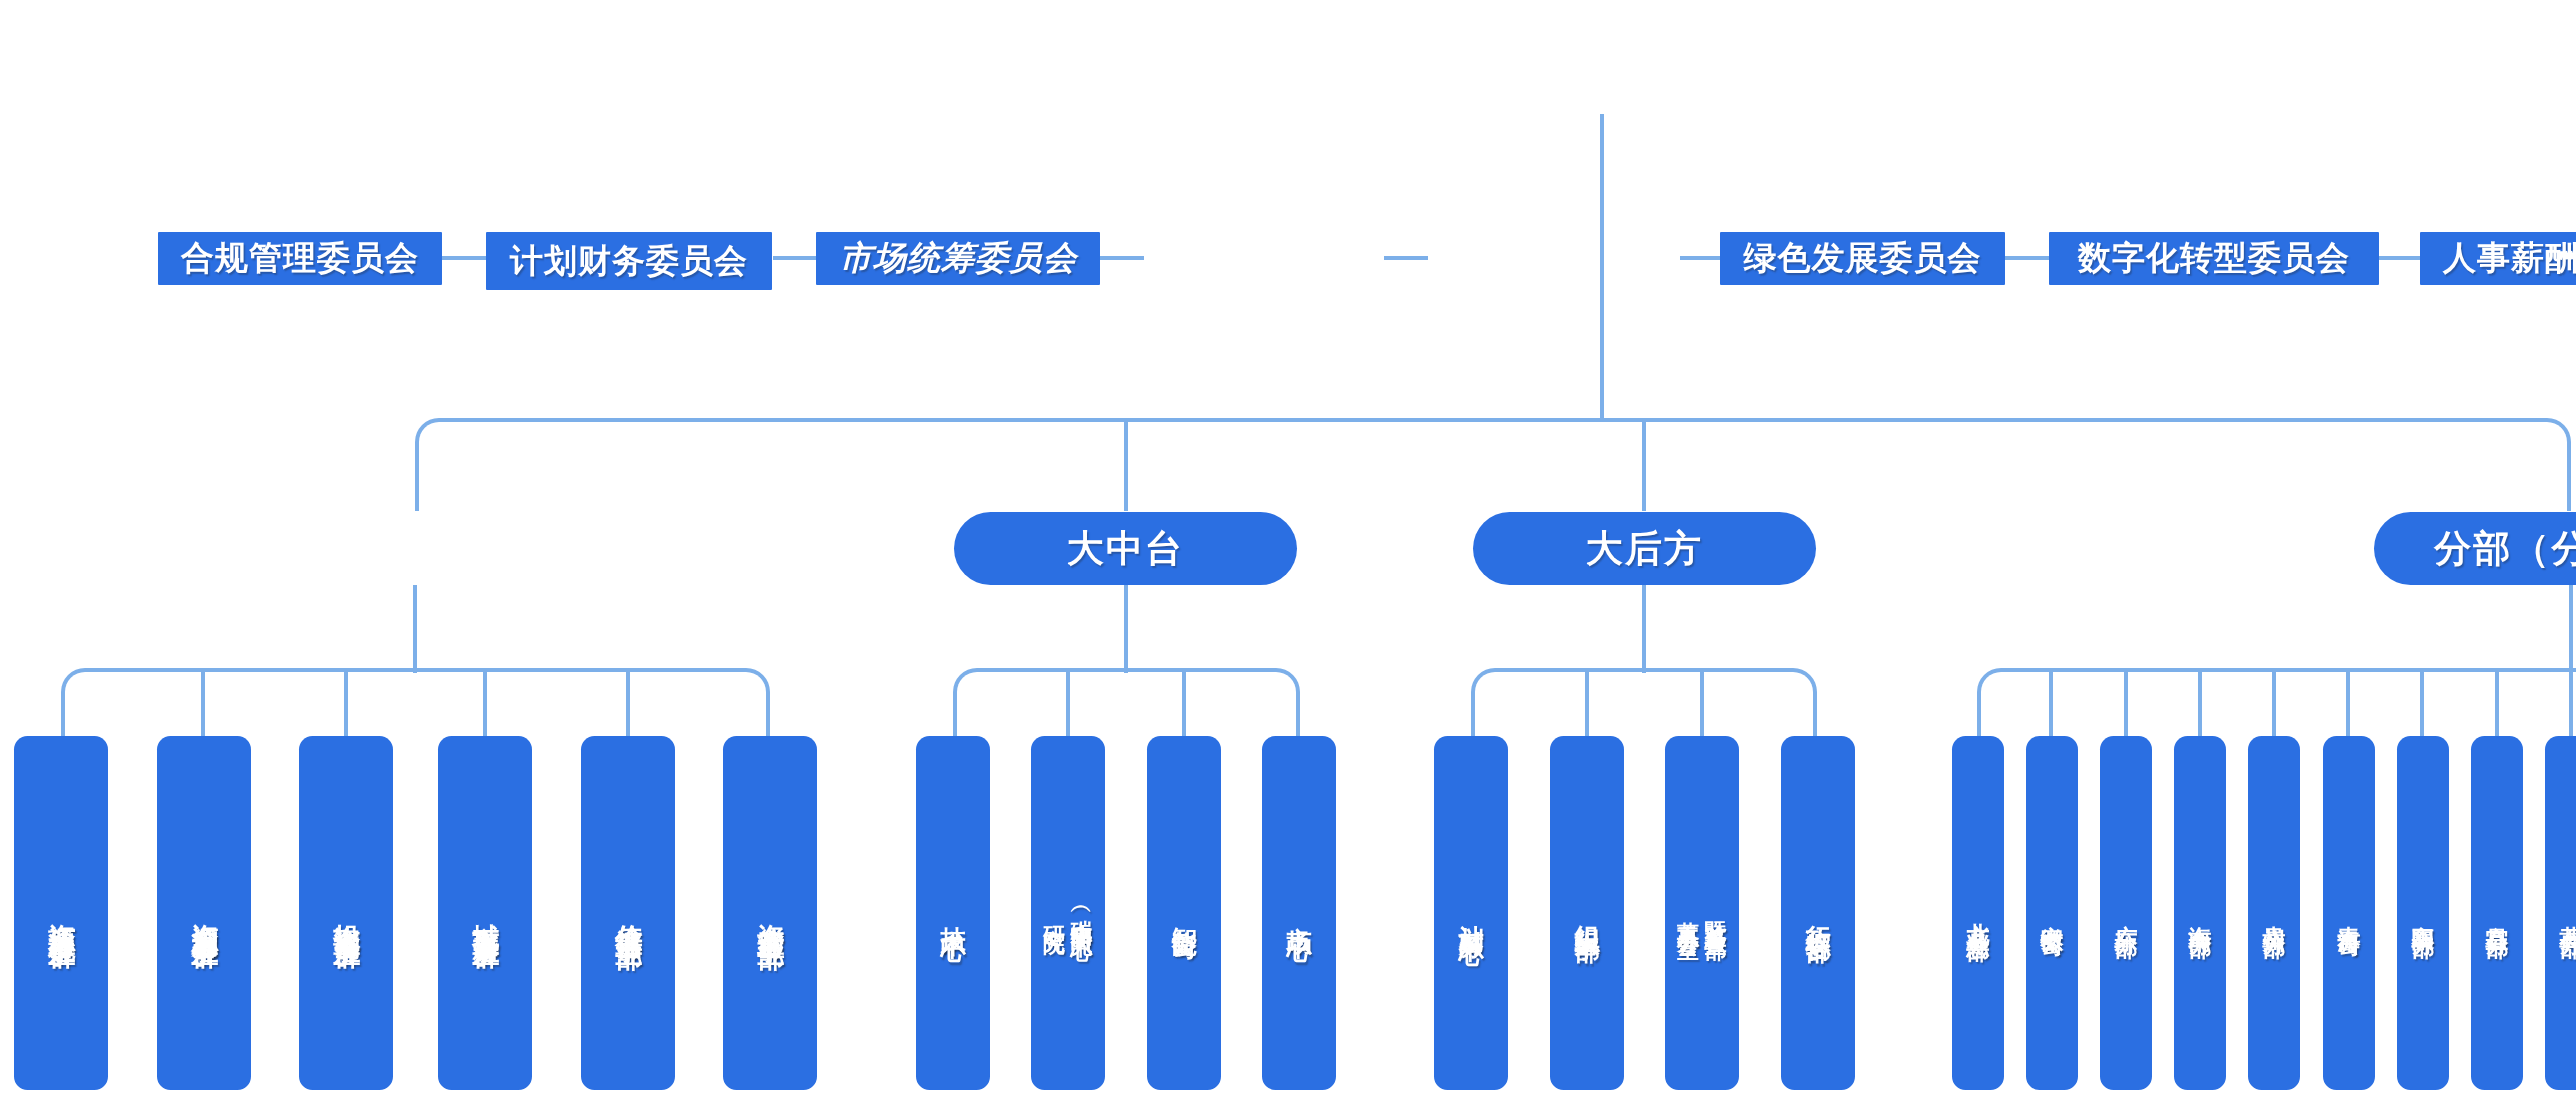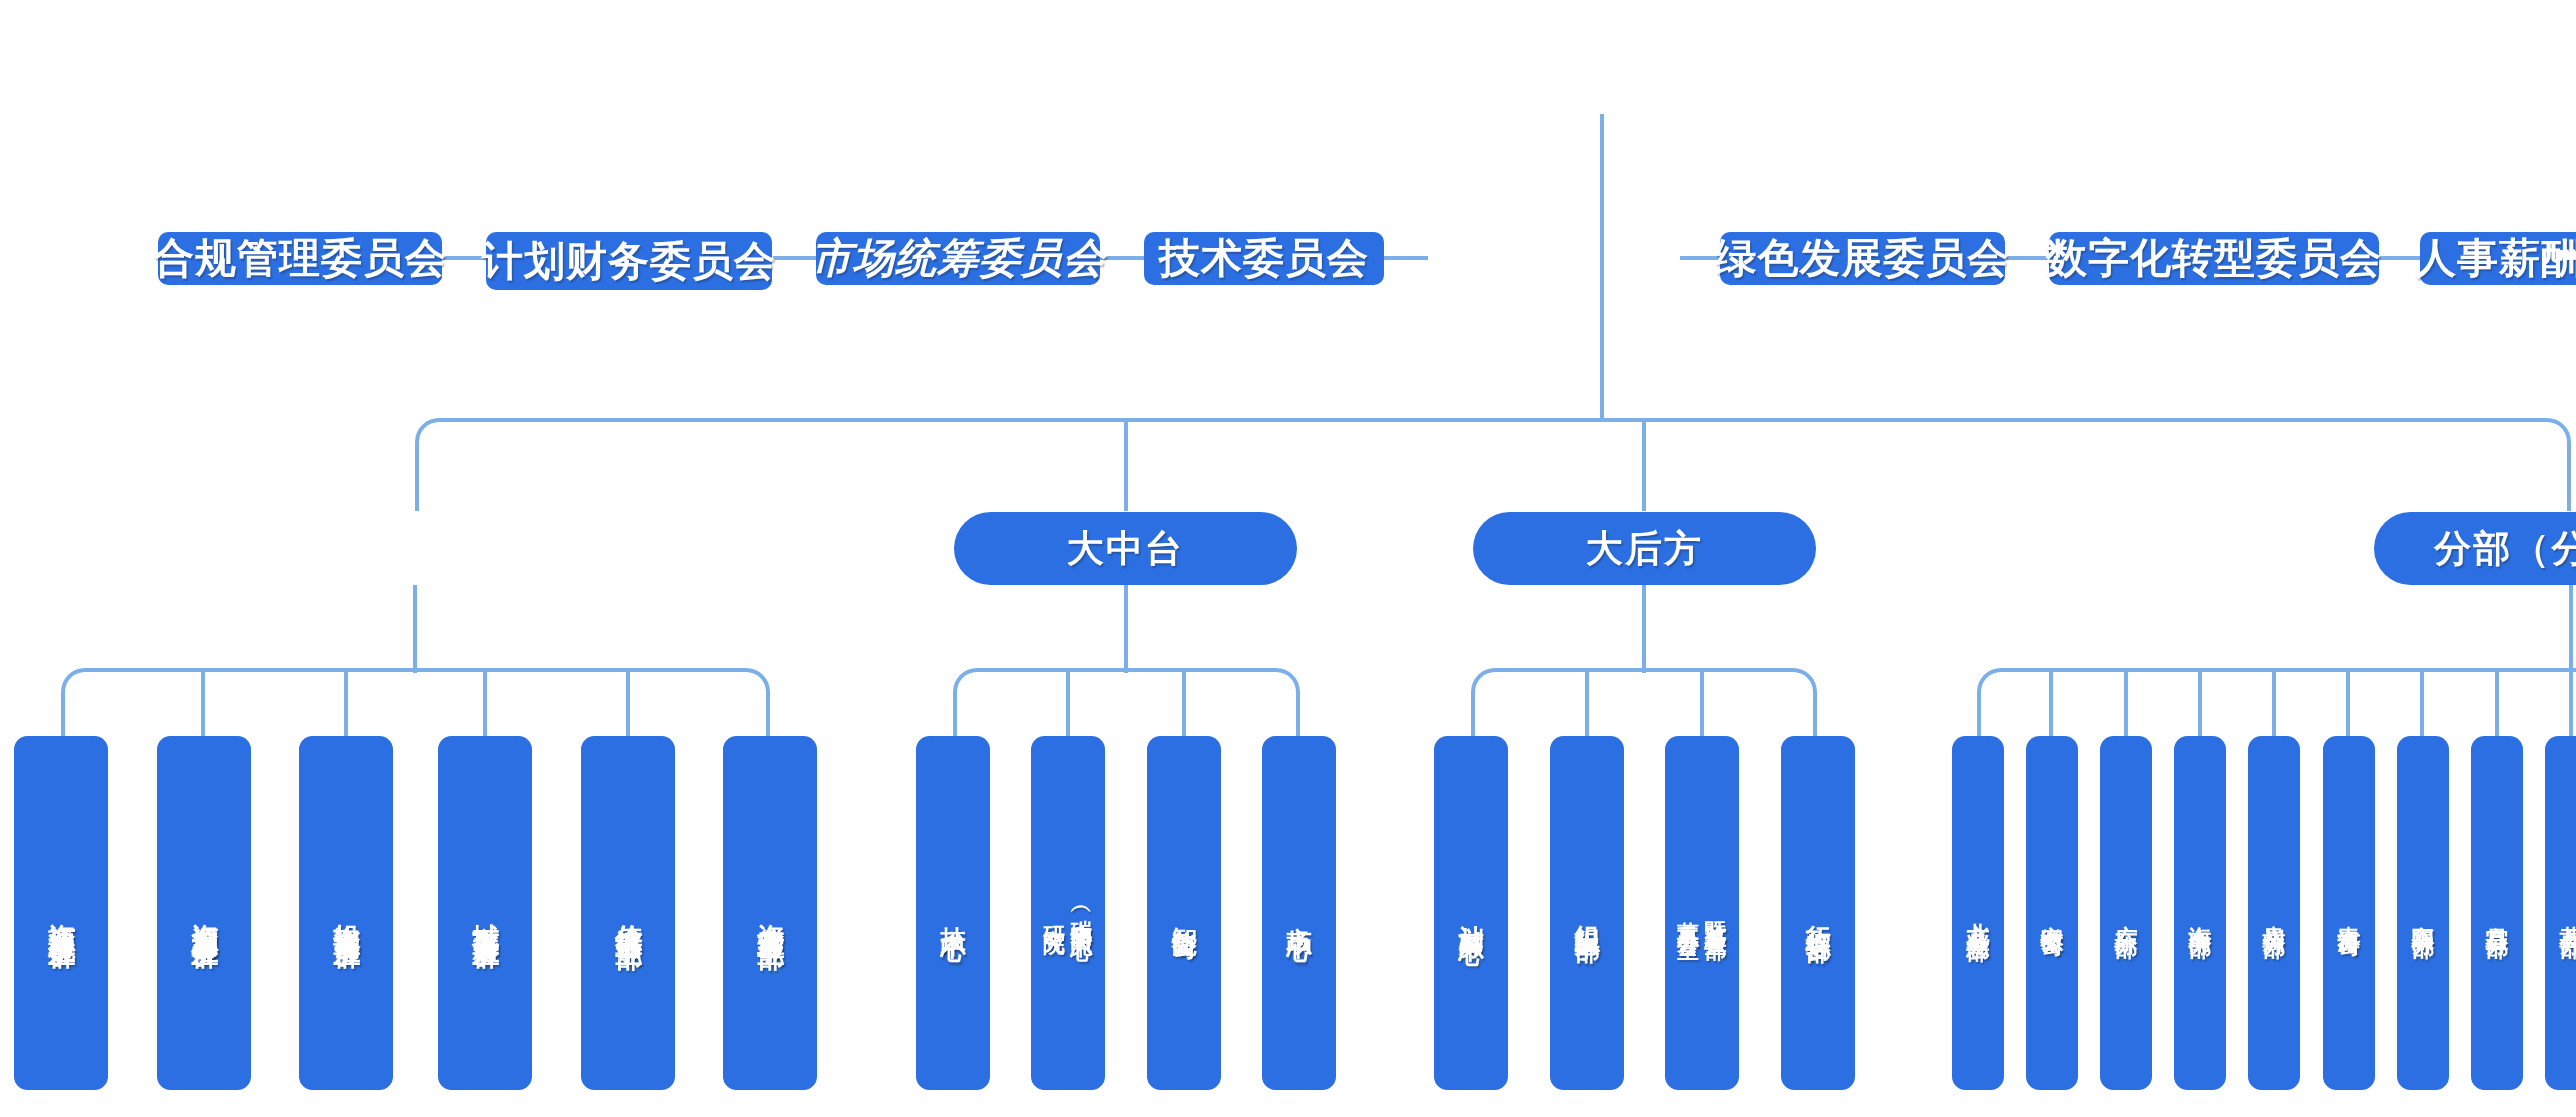--- a/index.html
+++ b/index.html
@@ -23,21 +23,21 @@
     border-right:4.1px solid var(--line);
     border-radius:24px 24px 0 0;
   }
   .node{
     position:absolute;z-index:2;box-sizing:border-box;
     background:var(--fill);color:var(--txt);
     display:flex;align-items:center;justify-content:center;
     font-weight:700;text-shadow:1.5px 2.1px 1.5px rgba(30,30,30,.30);
   }
   .root-node{border-radius:37px;font-size:50px;letter-spacing:5.2px;}
-  .committee{border-radius:10px;font-size:41px;letter-spacing:1px;white-space:nowrap;}
+  .committee{border-radius:1px;font-size:33px;letter-spacing:1px;white-space:nowrap;}
   .pill{border-radius:37px;font-size:37px;letter-spacing:2.1px;white-space:nowrap;}
   .leaf{border-radius:13.4px;}
   .leaf .txt{
     writing-mode:vertical-lr;text-orientation:mixed;
     white-space:pre-line;text-align:center;
     letter-spacing:3.1px;line-height:1.25;
   }
 </style>
 </head>
 <body>
@@ -79,23 +79,20 @@
     <div class="lineseg" style="left: 2495px; top: 668px; width: 4.1px; height: 71px;"></div>
     <div class="lineseg" style="left: 2569px; top: 668px; width: 4.1px; height: 71px;"></div>
     <div class="node committee" style="left: 158px; top: 232px; width: 284px; height: 53px;">
       <span class="txt">合规管理委员会</span>
     </div>
     <div class="node committee" style="left: 486px; top: 232px; width: 286px; height: 58px;">
       <span class="txt">计划财务委员会</span>
     </div>
     <div class="node committee" style="left: 816px; top: 232px; width: 284px; height: 53px; font-style: italic;">
       <span class="txt">市场统筹委员会</span>
-    </div>
-    <div class="node committee" style="left: 1144px; top: 232px; width: 240px; height: 53px;">
-      <span class="txt">技术委员会</span>
     </div>
     <div class="node committee" style="left: 1720px; top: 232px; width: 285px; height: 53px;">
       <span class="txt">绿色发展委员会</span>
     </div>
     <div class="node committee" style="left: 2049px; top: 232px; width: 330px; height: 53px;">
       <span class="txt">数字化转型委员会</span>
     </div>
     <div class="node committee" style="left: 2420px; top: 232px; width: 284px; height: 53px;">
       <span class="txt">人事薪酬委员会</span>
     </div>

